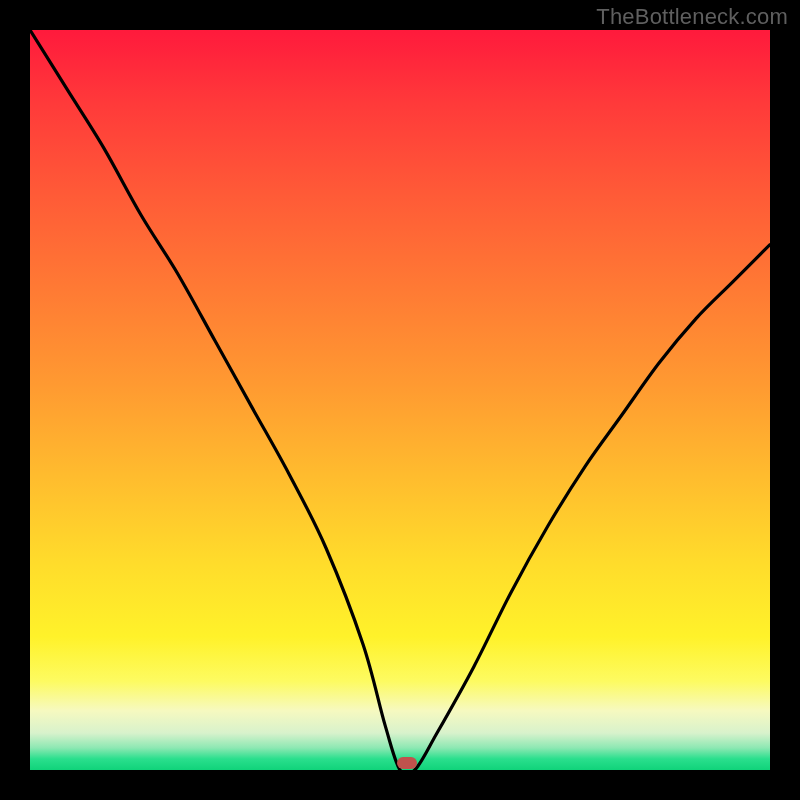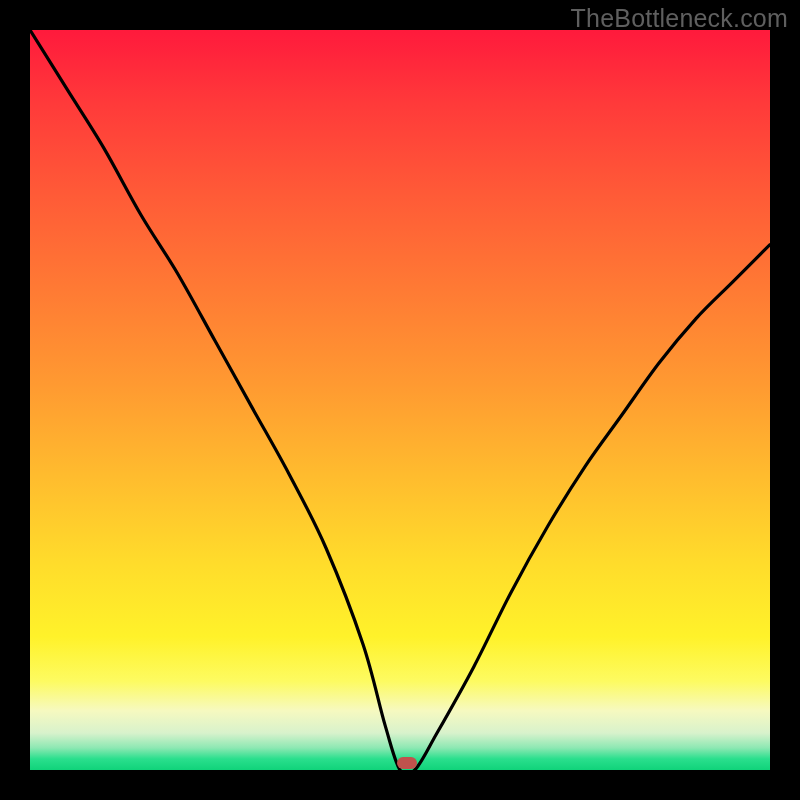--- a/index.html
+++ b/index.html
@@ -15,21 +15,21 @@
     position: relative;
     width: 800px;
     height: 800px;
     background: #000;
   }
   .watermark {
     position: absolute;
     top: 4px;
     right: 12px;
     color: #5f5f5f;
-    font-size: 25px;
+    font-size: 22px;
     font-weight: 400;
     letter-spacing: 0.2px;
     z-index: 10;
   }
   .plot-area {
     position: absolute;
     left: 30px;
     top: 30px;
     width: 740px;
     height: 740px;

